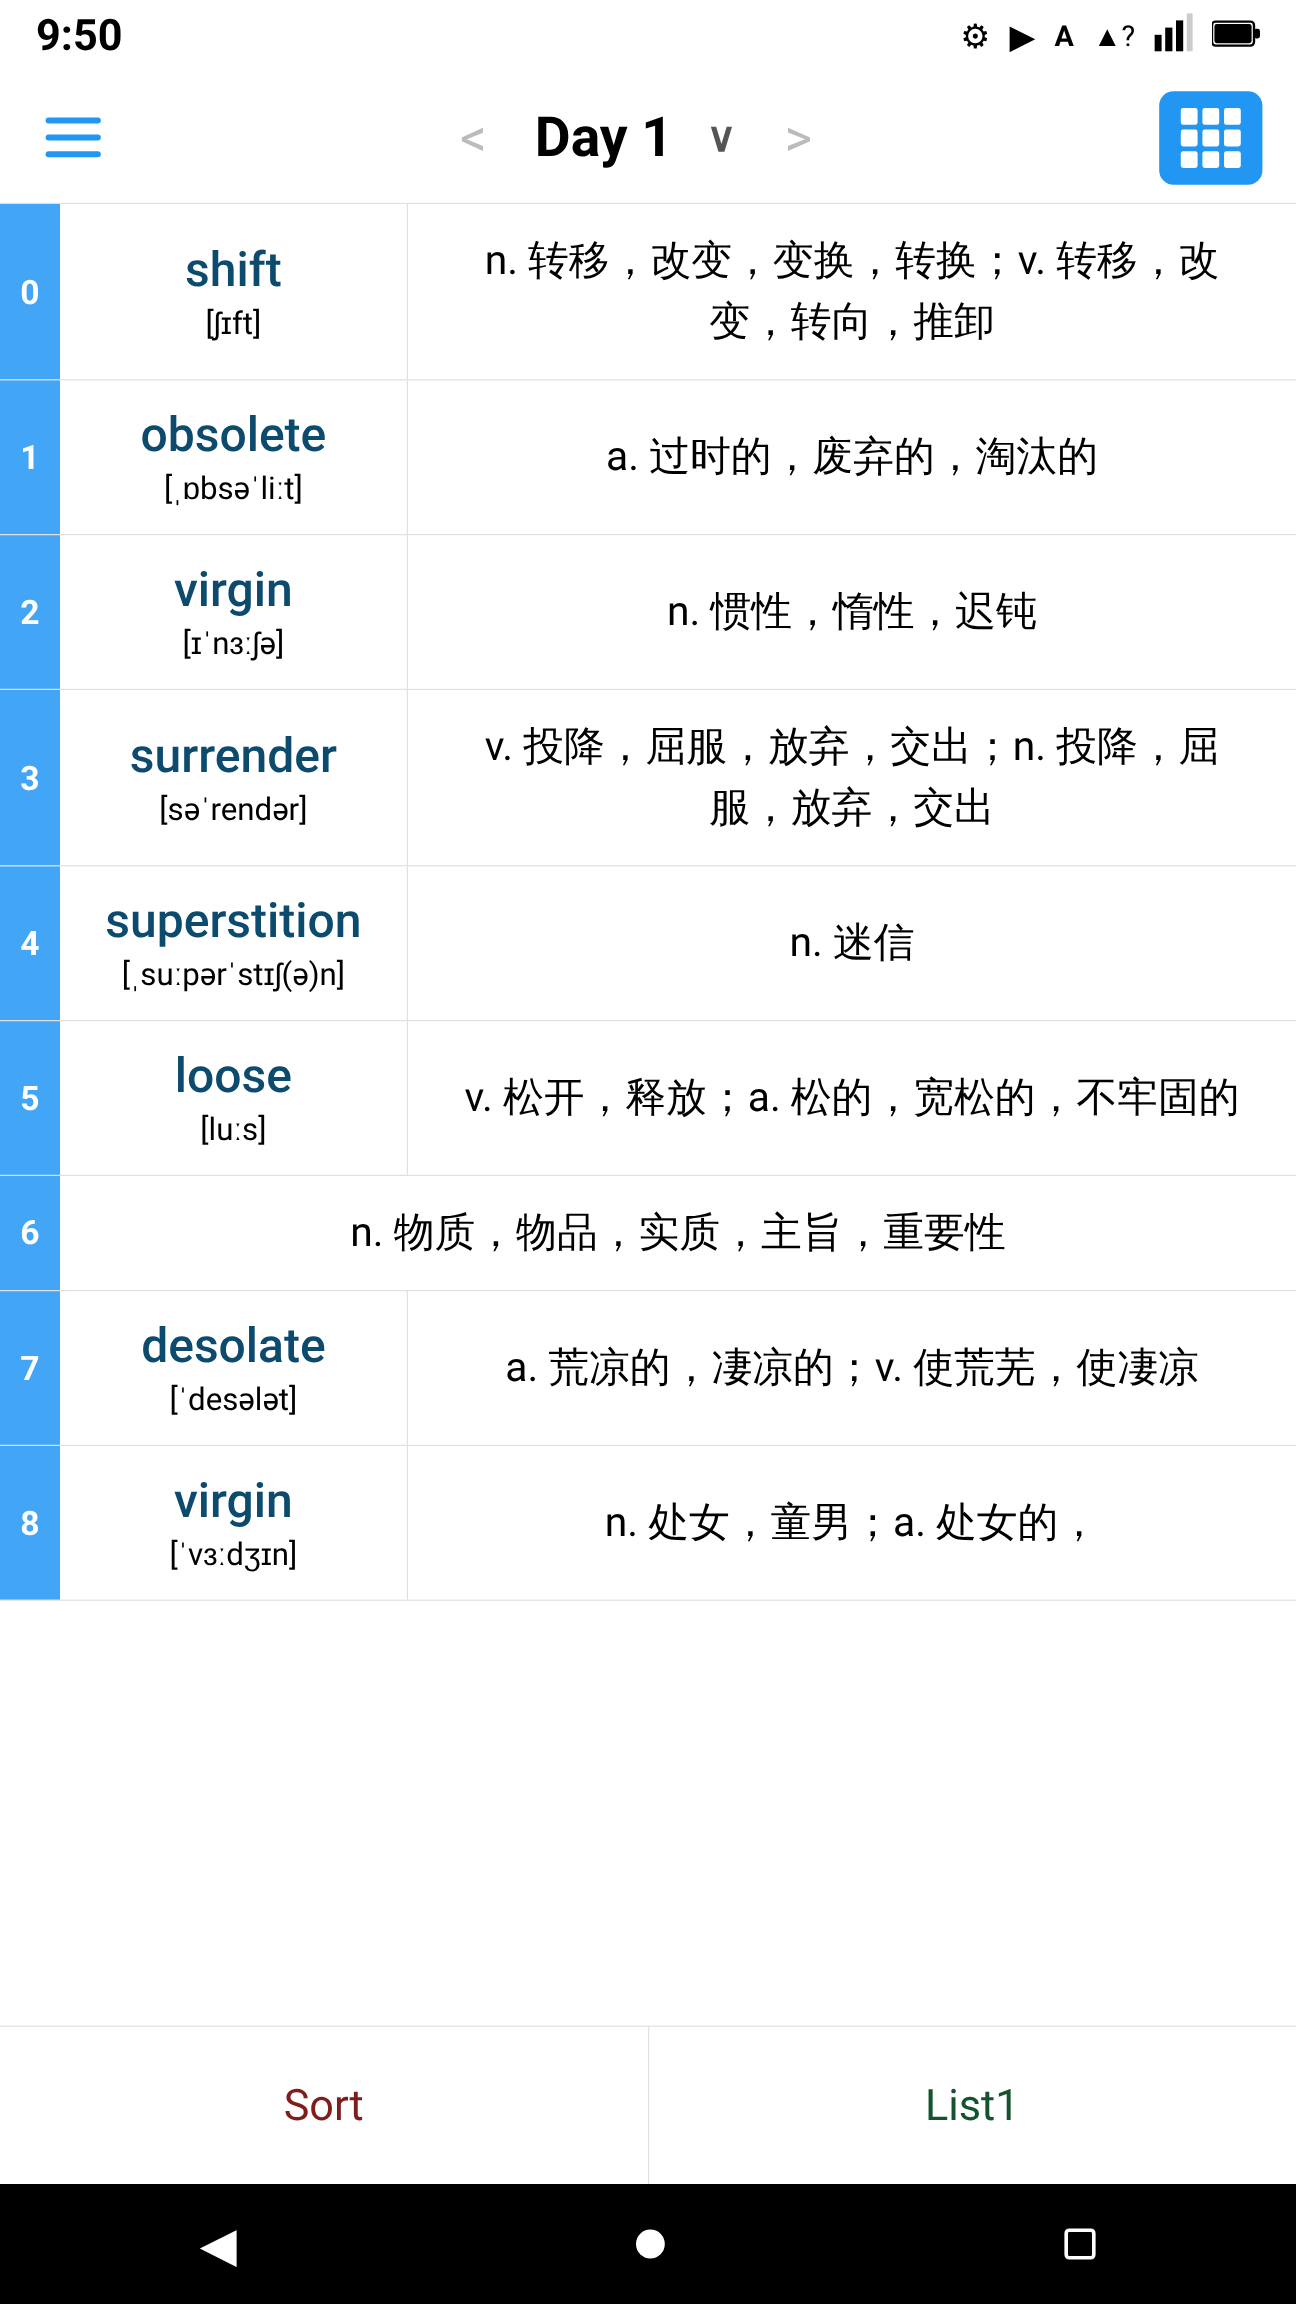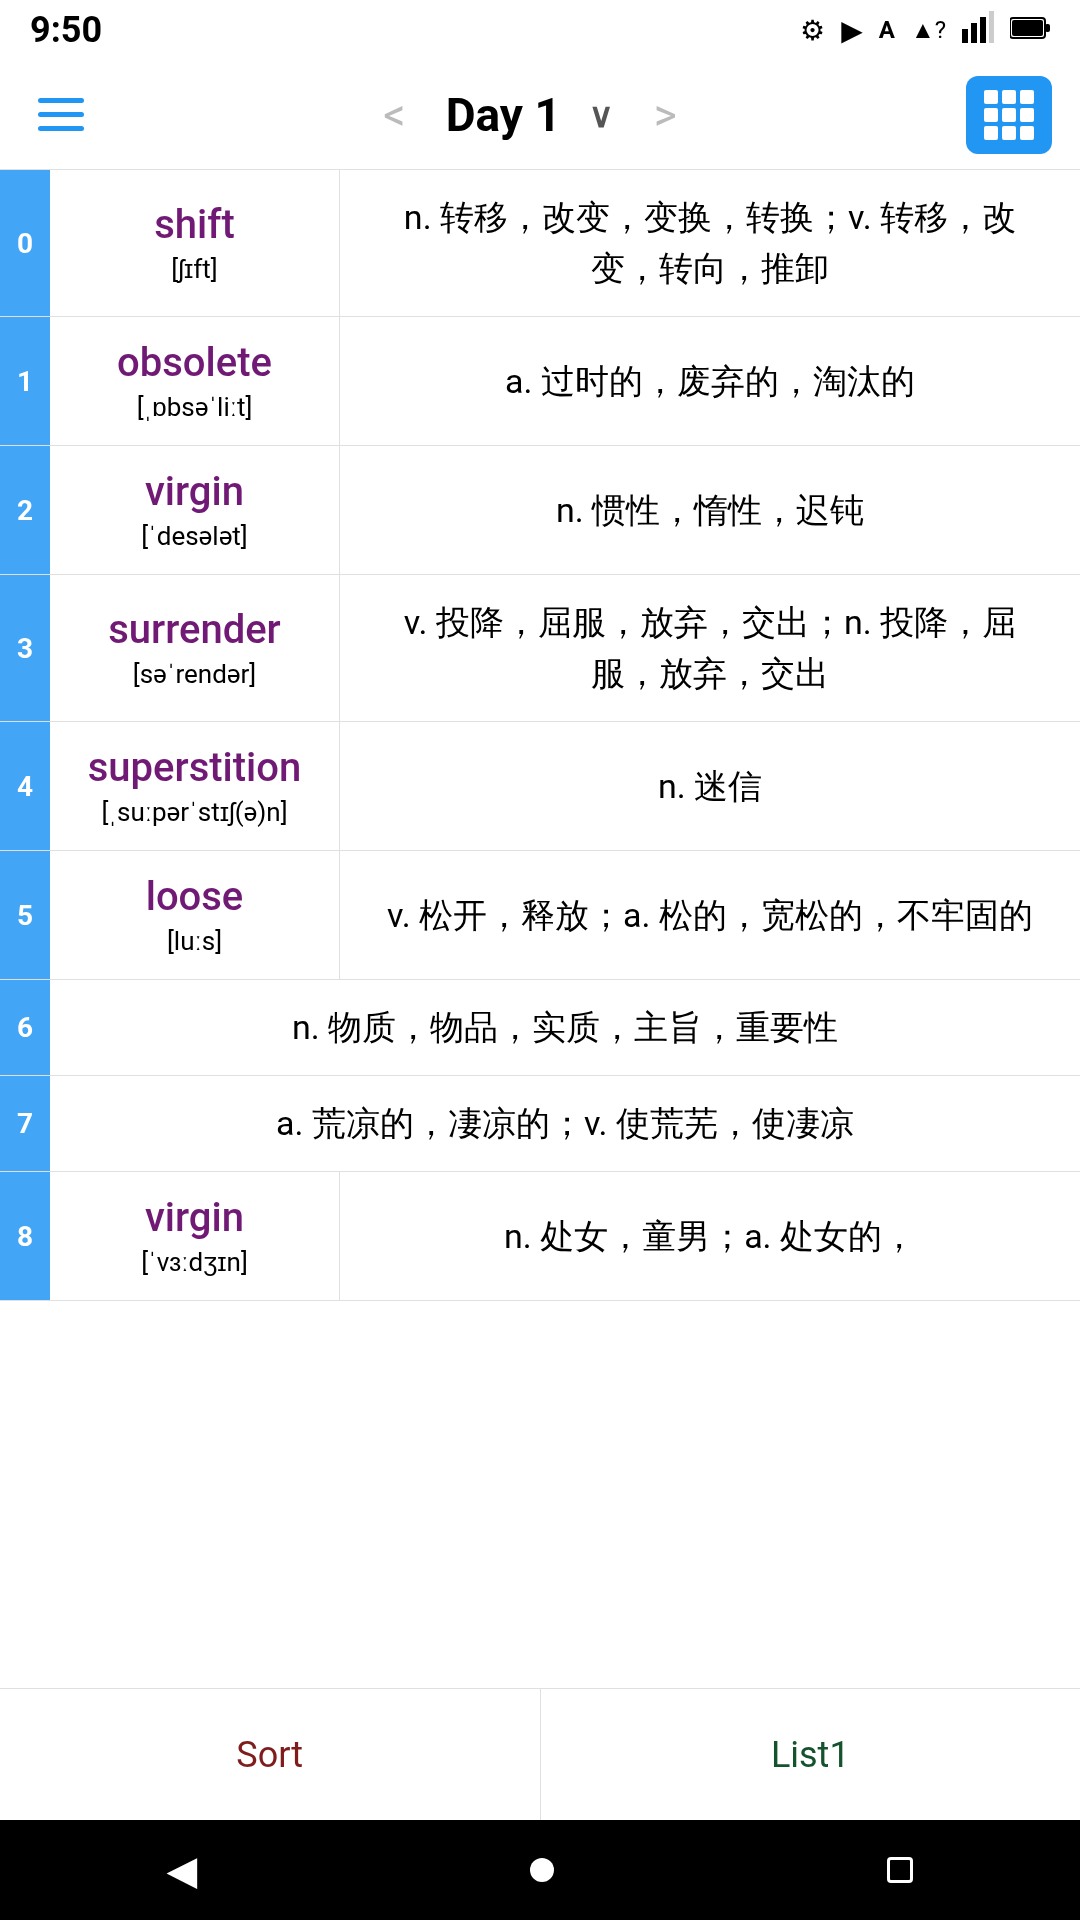--- a/index.html
+++ b/index.html
@@ -136,21 +136,21 @@
       display: flex;
       flex-direction: column;
       align-items: center;
       justify-content: center;
       padding: 22px 10px;
       border-right: 1px solid #e0e0e0;
     }
     .word-text {
       font-size: 40px;
       font-weight: 500;
-      color: #701a75;
+      color: #0c4a6e;
       text-align: center;
     }
     .word-phonetic {
       font-size: 26px;
       color: #000000;
       margin-top: 6px;
       text-align: center;
     }
     .def-col {
       flex: 1;
@@ -307,21 +307,21 @@
         <div class="word-phonetic">[ˌɒbsəˈliːt]</div>
       </div>
       <div class="def-col">
         <div class="def-text">a. 过时的，废弃的，淘汰的</div>
       </div>
     </div>
     <div class="word-row">
       <div class="row-index" style="background:#42A5F5">2</div>
       <div class="word-col">
         <div class="word-text">virgin</div>
-        <div class="word-phonetic">[ˈdesələt]</div>
+        <div class="word-phonetic">[ɪˈnɜːʃə]</div>
       </div>
       <div class="def-col">
         <div class="def-text">n. 惯性，惰性，迟钝</div>
       </div>
     </div>
     <div class="word-row">
       <div class="row-index" style="background:#42A5F5">3</div>
       <div class="word-col">
         <div class="word-text">surrender</div>
         <div class="word-phonetic">[səˈrendər]</div>
@@ -351,20 +351,24 @@
       </div>
     </div>
     <div class="word-row">
       <div class="row-index" style="background:#42A5F5">6</div>
       <div class="def-col">
         <div class="def-text">n. 物质，物品，实质，主旨，重要性</div>
       </div>
     </div>
     <div class="word-row">
       <div class="row-index" style="background:#42A5F5">7</div>
+      <div class="word-col">
+        <div class="word-text">desolate</div>
+        <div class="word-phonetic">[ˈdesələt]</div>
+      </div>
       <div class="def-col">
         <div class="def-text">a. 荒凉的，凄凉的；v. 使荒芜，使凄凉</div>
       </div>
     </div>
     <div class="word-row">
       <div class="row-index" style="background:#42A5F5">8</div>
       <div class="word-col">
         <div class="word-text">virgin</div>
         <div class="word-phonetic">[ˈvɜːdʒɪn]</div>
       </div>

